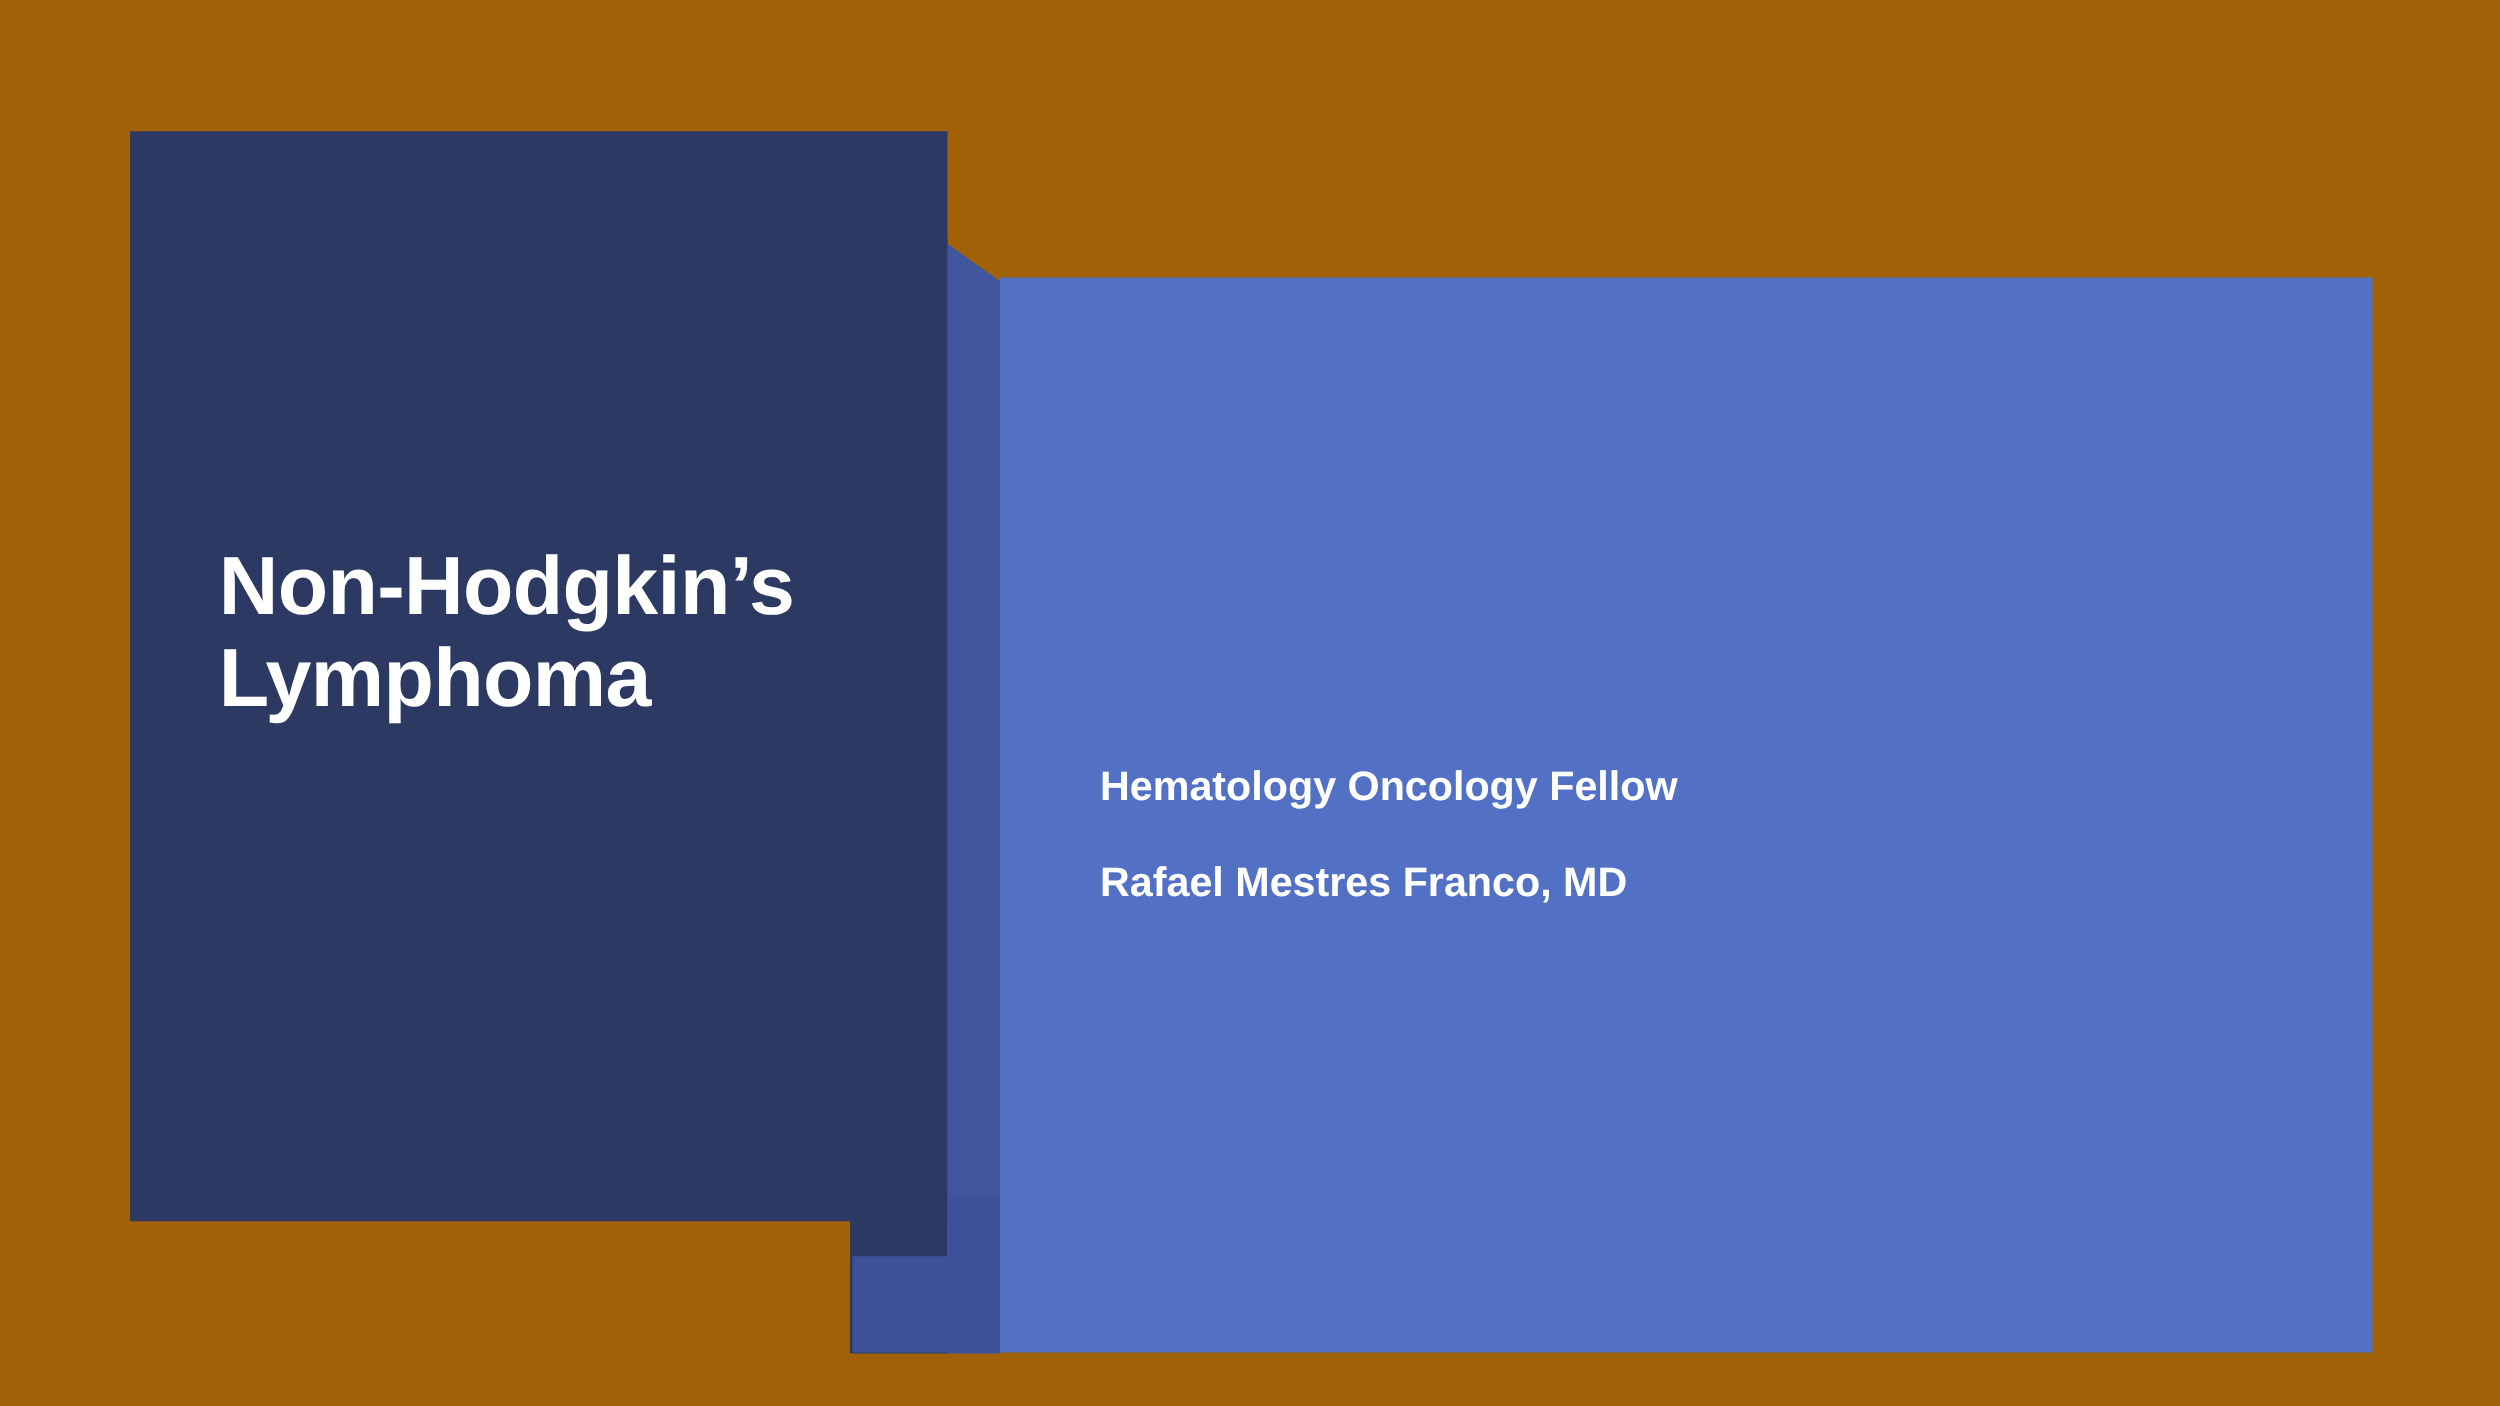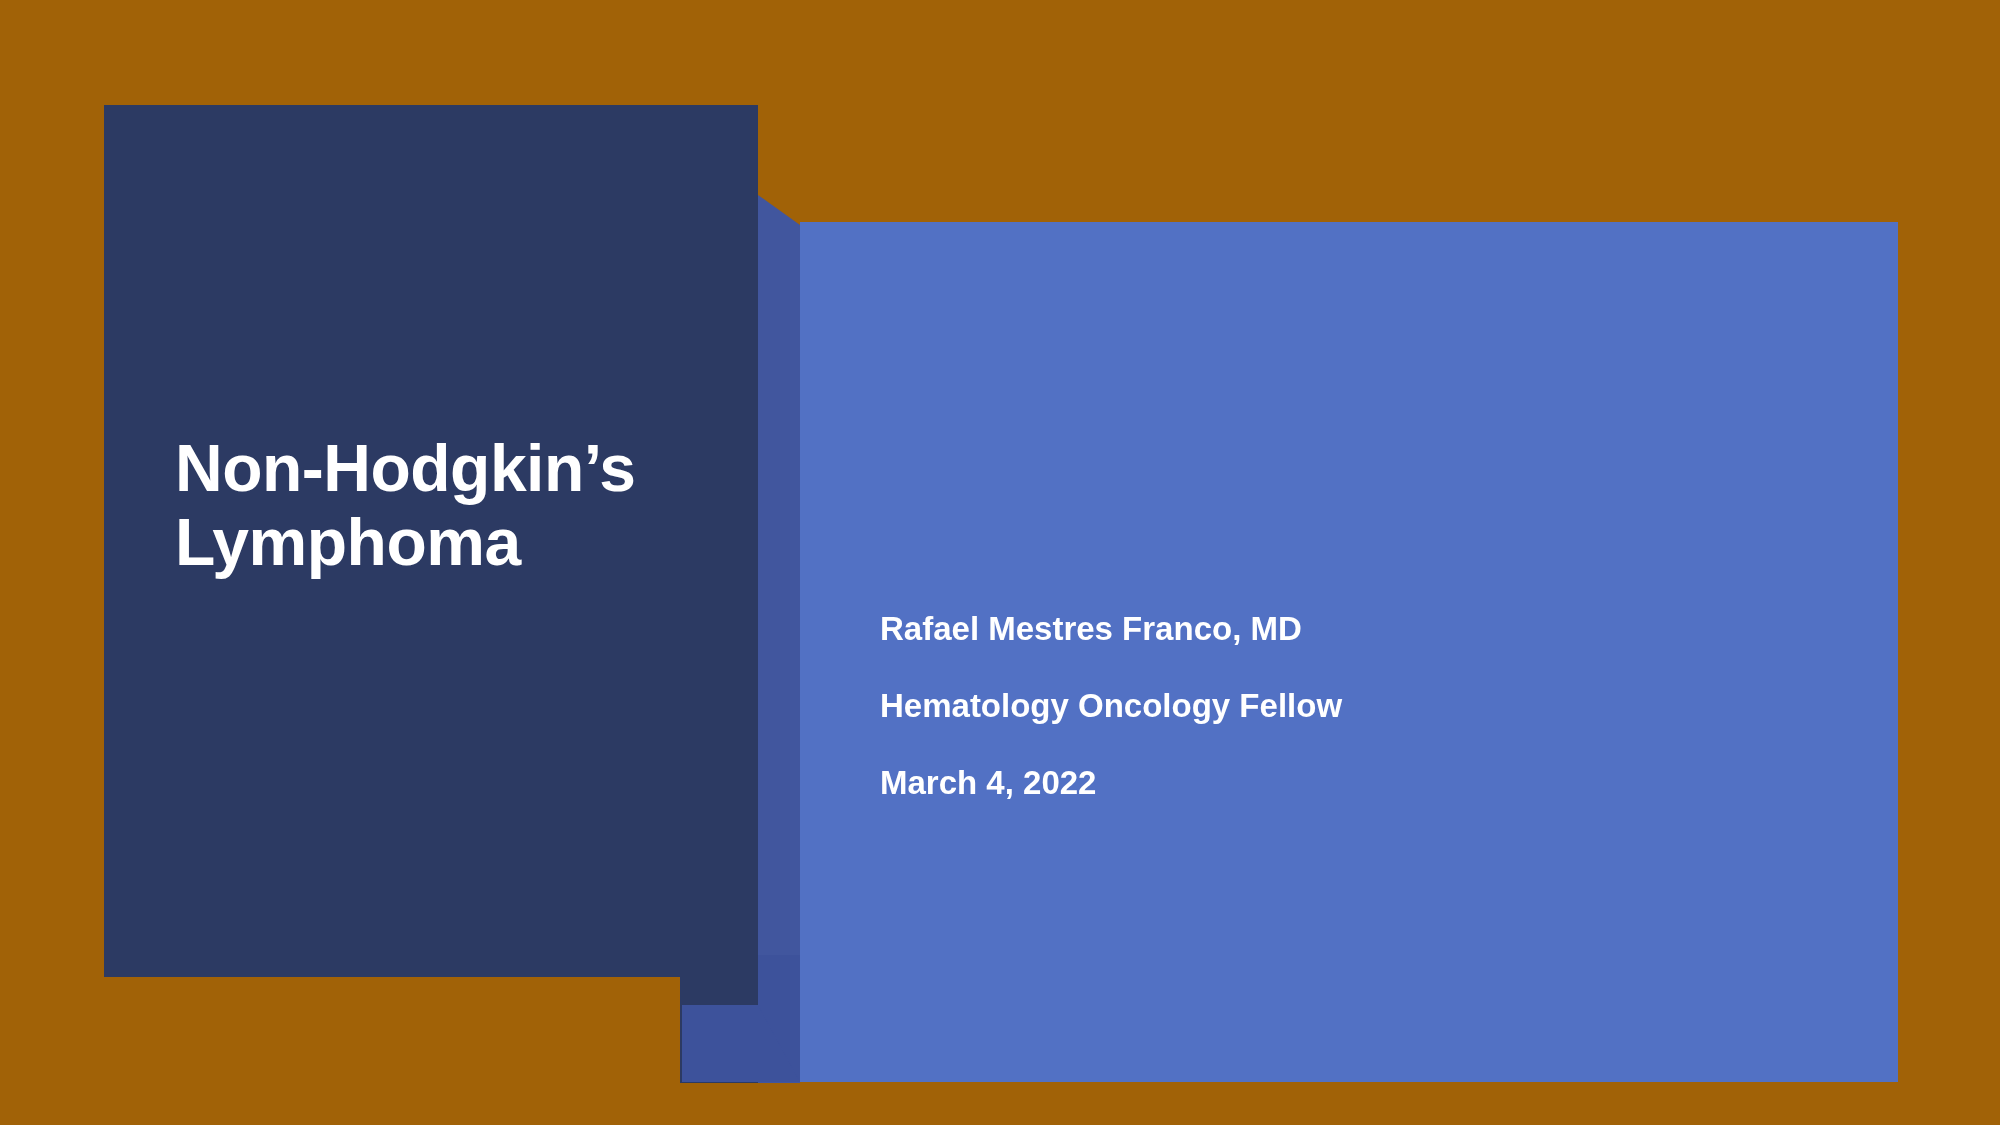--- a/index.html
+++ b/index.html
@@ -101,18 +101,17 @@
   <div class="title-panel"></div>
 
   <svg class="bottom-fold" width="240" height="160" style="position:absolute; left:660px; top:955px;" viewBox="0 0 240 160">
     <polygon points="22,50 98,50 140,127 22,127" fill="#3d529b"></polygon>
     <polygon points="98,0 140,0 140,127 98,50" fill="#3d529b"></polygon>
   </svg>
 
   <div class="title-text">Non-Hodgkin’s Lymphoma</div>
 
   <div class="subtitle-block">
+    <div class="subtitle-line">Hematology Oncology Fellow</div>
     <div class="subtitle-line">Rafael Mestres Franco, MD</div>
-    <div class="subtitle-line">Hematology Oncology Fellow</div>
-    <div class="subtitle-line">March 4, 2022</div>
   </div>
 
 </div>
 
 </body></html>

